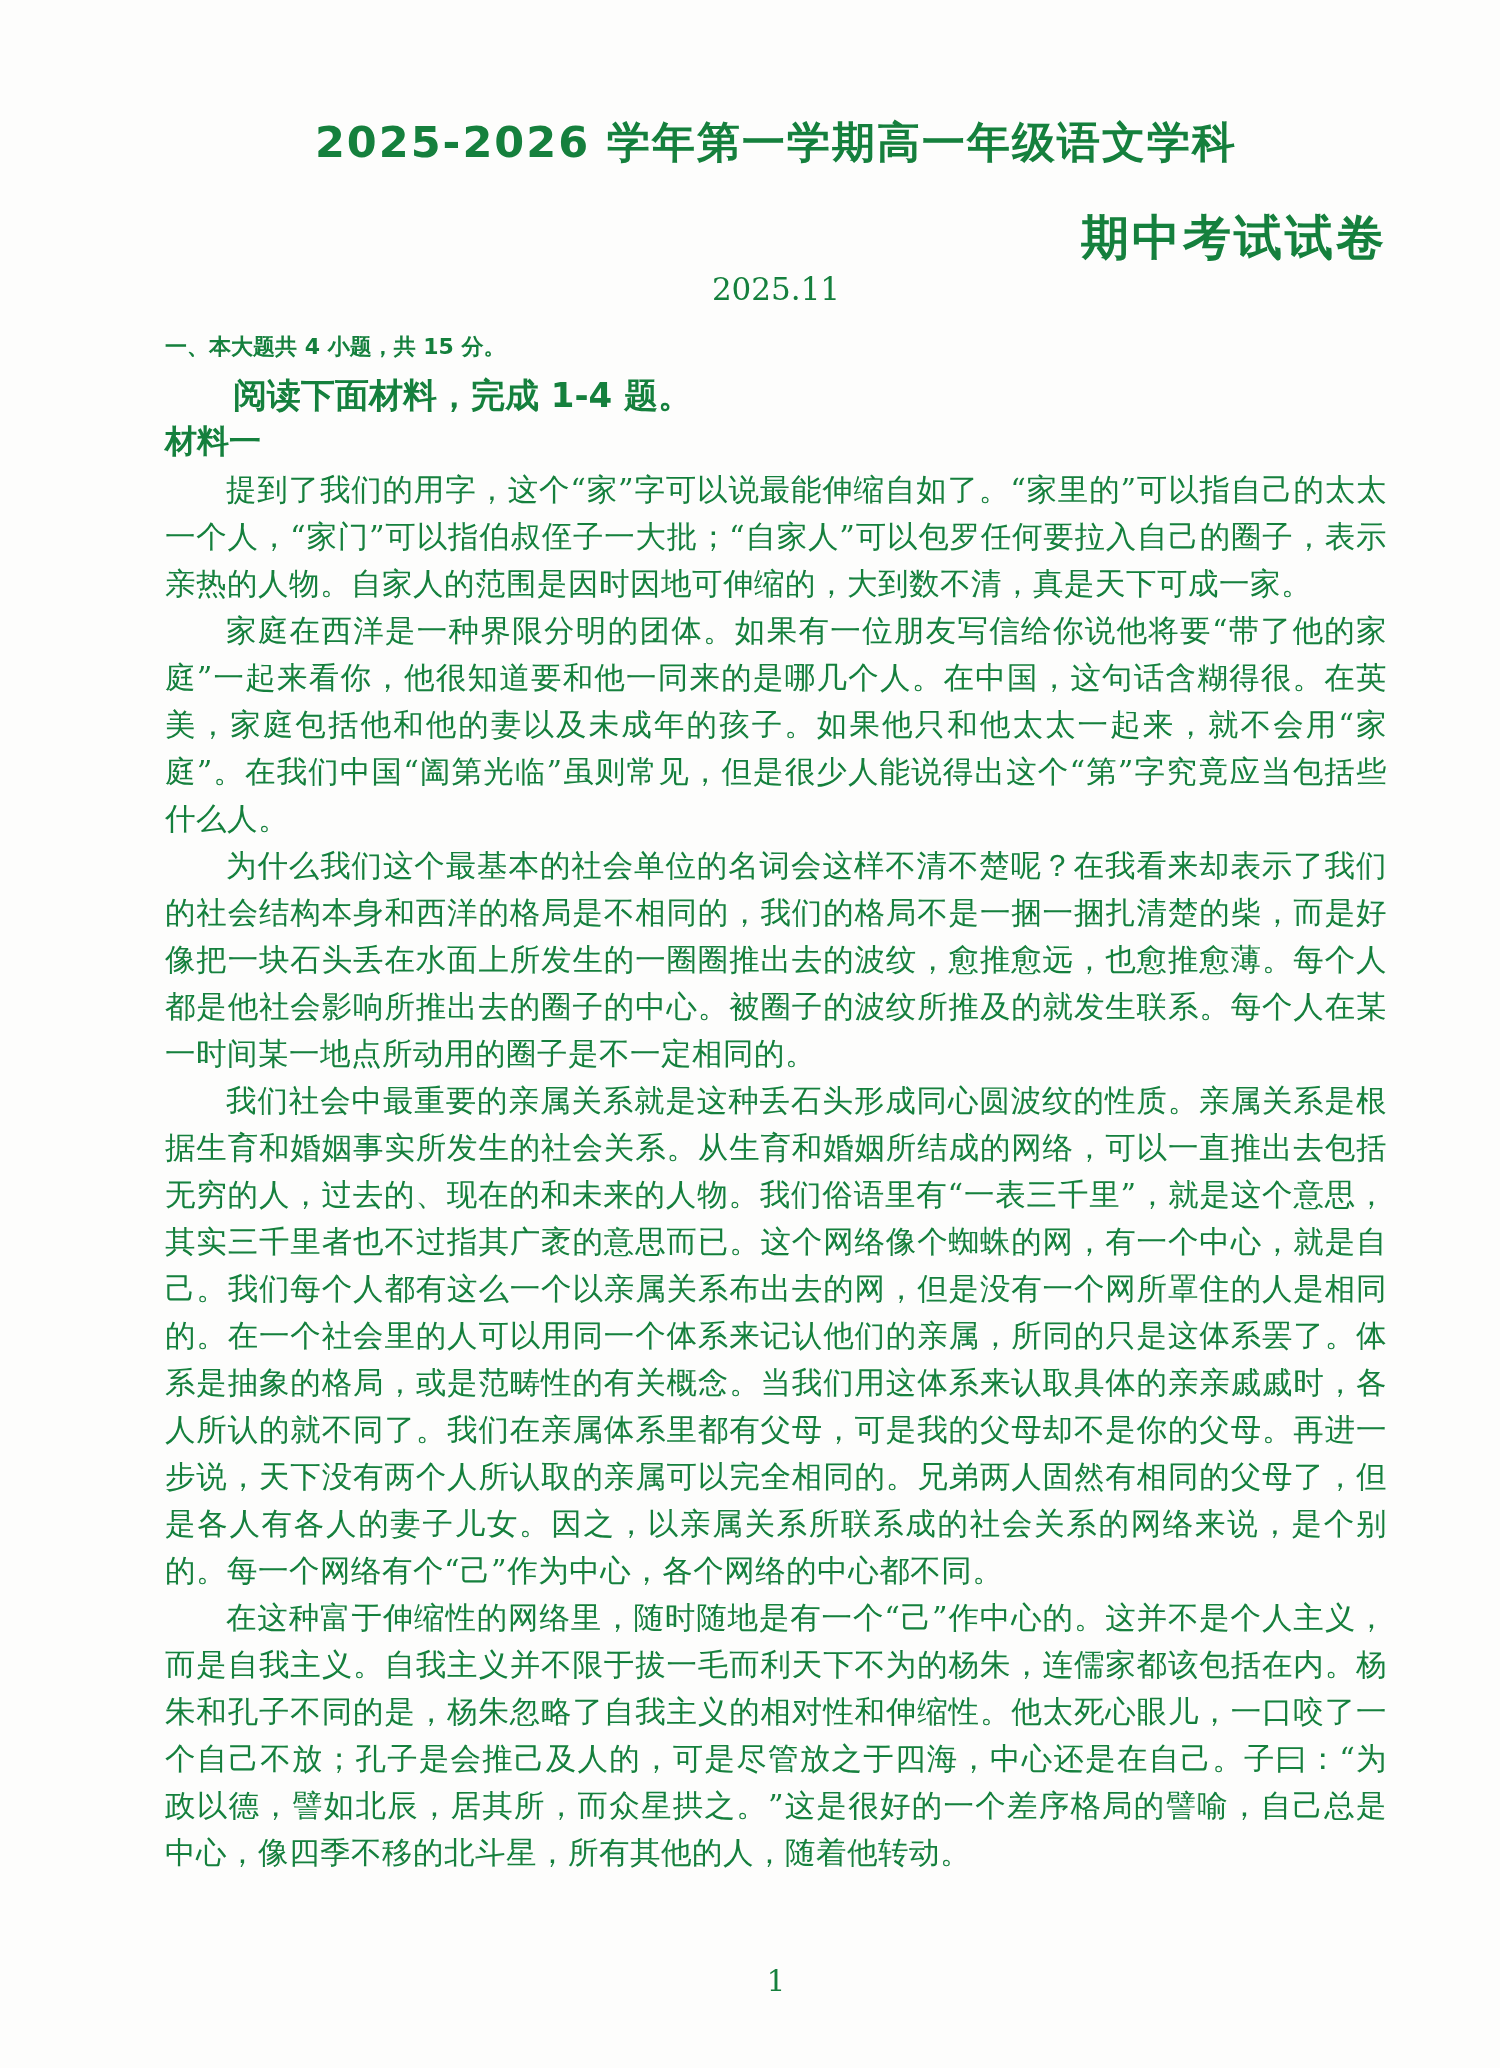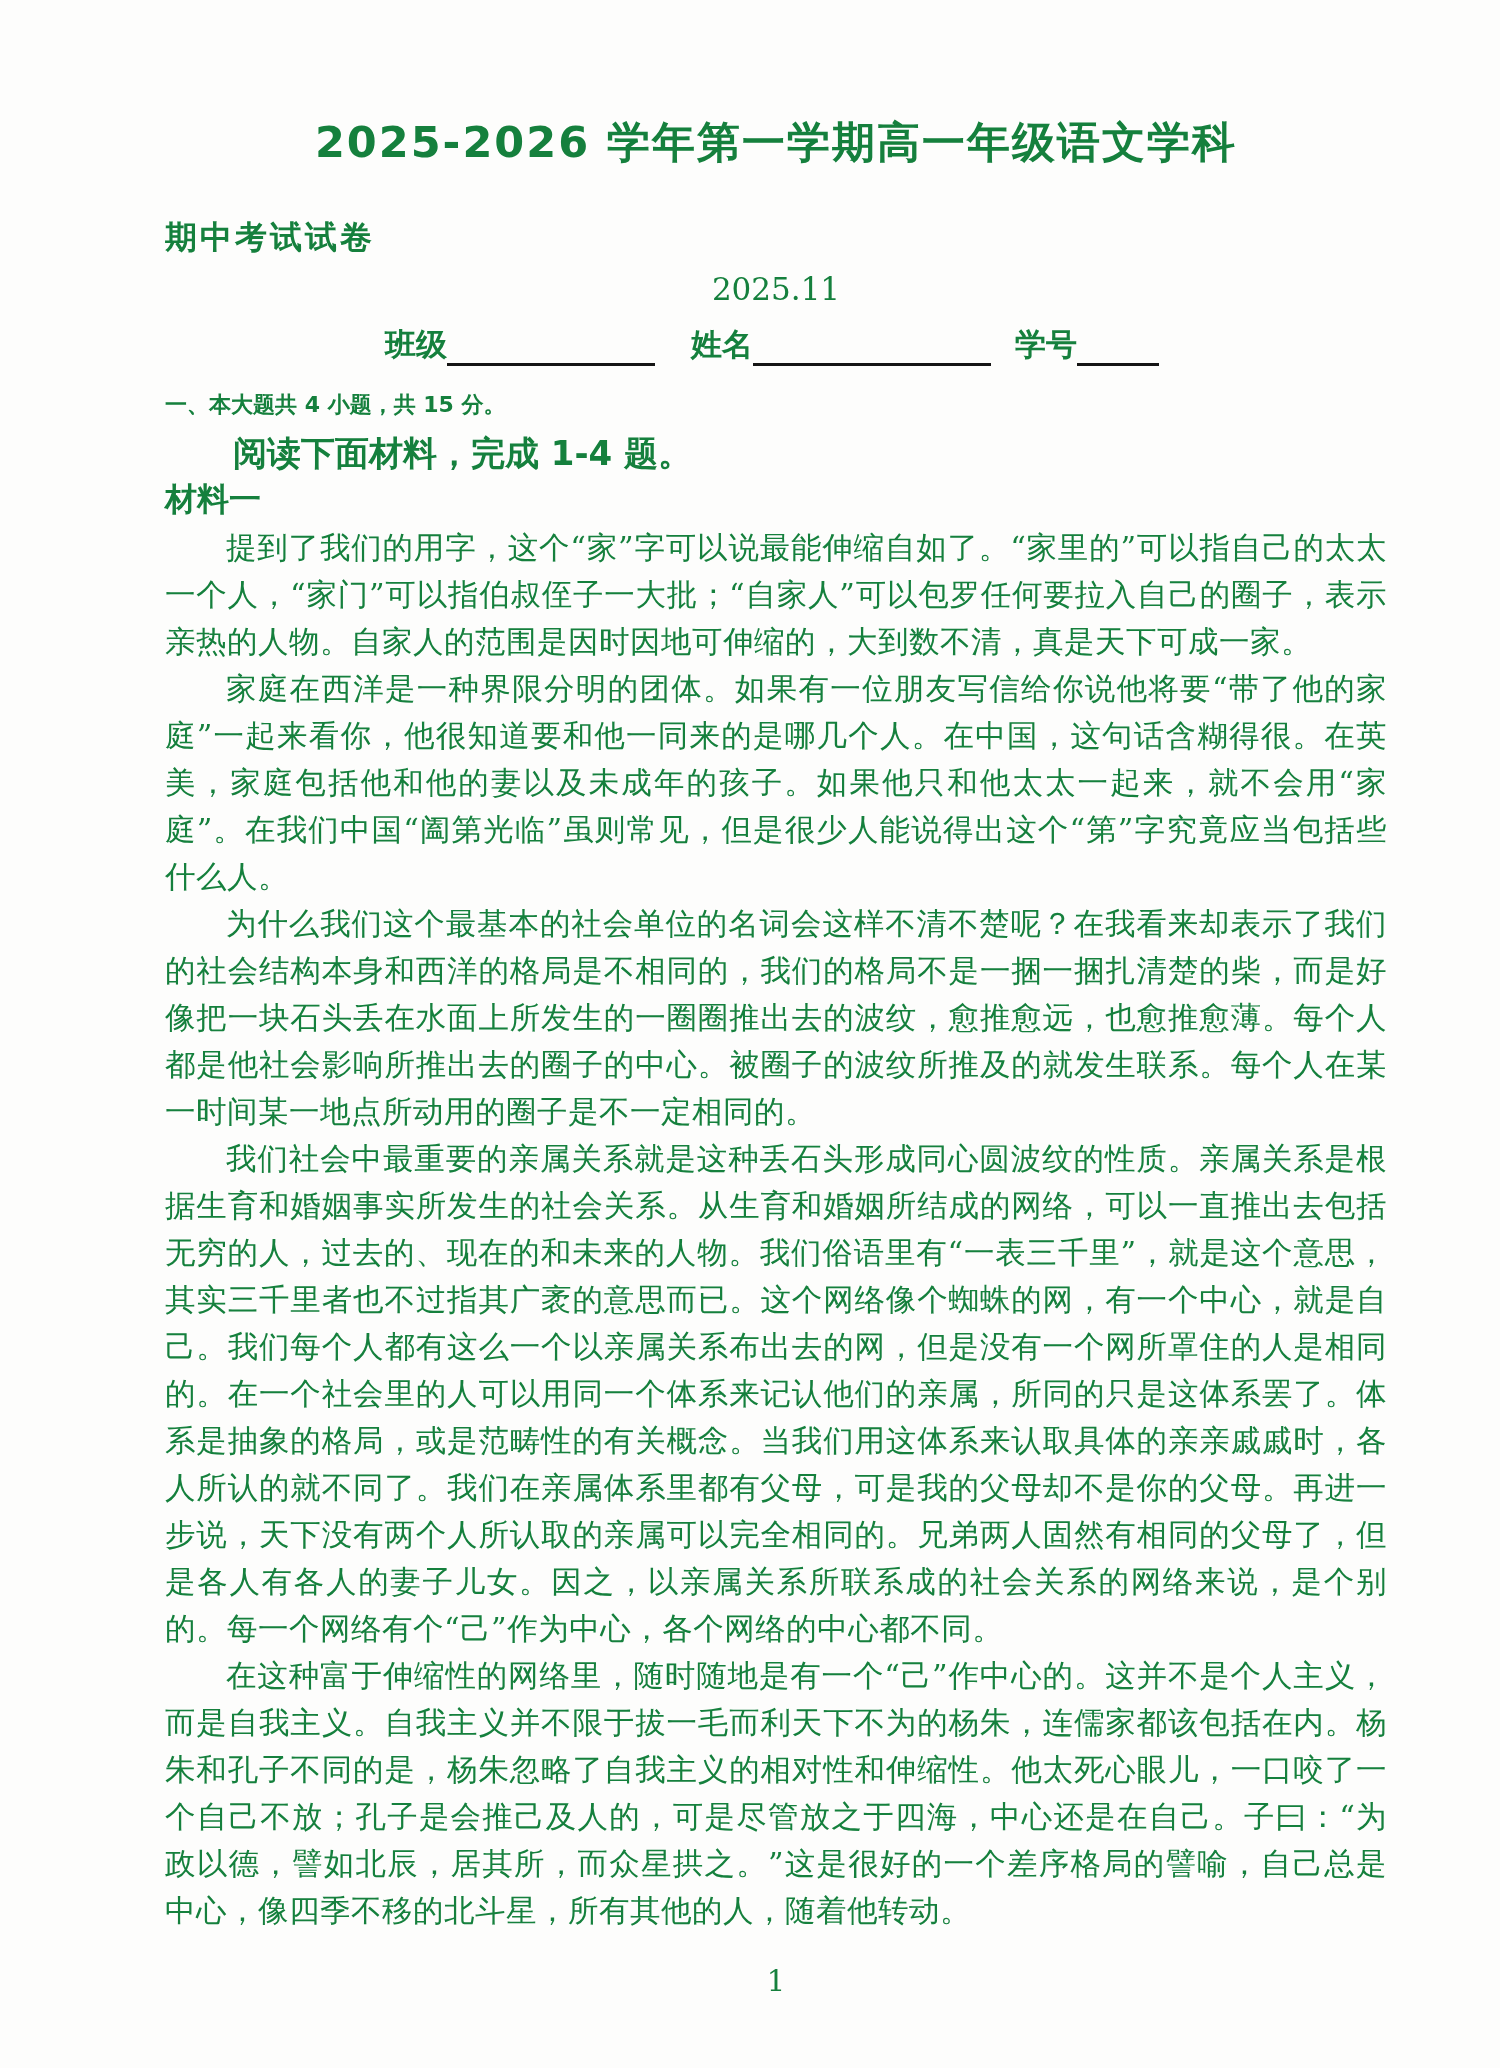--- a/index.html
+++ b/index.html
@@ -22,22 +22,22 @@
   .title-1 {
     padding-top: 116px;
     text-align: center;
     font-size: 43px;
     line-height: 52px;
     font-weight: bold;
     letter-spacing: 2px;
   }
   .title-2 {
     margin-top: 44px;
-    text-align: left;
-    font-size: 32px;
+    text-align: right;
+    font-size: 48px;
     line-height: 50px;
     font-weight: bold;
     letter-spacing: 3px;
   }
   .date-line {
     margin-top: 8px;
     text-align: center;
     font-size: 31px;
     line-height: 38px;
     font-family: "DejaVu Serif", serif;
@@ -106,21 +106,20 @@
 <body>
 
 <div class="page">
   <div class="content">
 
     <div class="title-1">2025-2026 学年第一学期高一年级语文学科</div>
     <div class="title-2">期中考试试卷</div>
 
     <div class="date-line">2025.11</div>
 
-    <div class="form-line"><span>班级</span><span class="blank class-blank"></span><span class="gap-a"></span><span>姓名</span><span class="blank name-blank"></span><span class="gap-b"></span><span>学号</span><span class="blank id-blank"></span></div>
 
     <div class="section-heading">一、本大题共 4 小题，共 15 分。</div>
     <div class="instruction">阅读下面材料，完成 1-4 题。</div>
     <div class="material-title">材料一</div>
 
     <div class="body-text">
       <p>提到了我们的用字，这个“家”字可以说最能伸缩自如了。“家里的”可以指自己的太太一个人，“家门”可以指伯叔侄子一大批；“自家人”可以包罗任何要拉入自己的圈子，表示亲热的人物。自家人的范围是因时因地可伸缩的，大到数不清，真是天下可成一家。</p>
       <p>家庭在西洋是一种界限分明的团体。如果有一位朋友写信给你说他将要“带了他的家庭”一起来看你，他很知道要和他一同来的是哪几个人。在中国，这句话含糊得很。在英美，家庭包括他和他的妻以及未成年的孩子。如果他只和他太太一起来，就不会用“家庭”。在我们中国“阖第光临”虽则常见，但是很少人能说得出这个“第”字究竟应当包括些什么人。</p>
       <p>为什么我们这个最基本的社会单位的名词会这样不清不楚呢？在我看来却表示了我们的社会结构本身和西洋的格局是不相同的，我们的格局不是一捆一捆扎清楚的柴，而是好像把一块石头丢在水面上所发生的一圈圈推出去的波纹，愈推愈远，也愈推愈薄。每个人都是他社会影响所推出去的圈子的中心。被圈子的波纹所推及的就发生联系。每个人在某一时间某一地点所动用的圈子是不一定相同的。</p>
       <p>我们社会中最重要的亲属关系就是这种丢石头形成同心圆波纹的性质。亲属关系是根据生育和婚姻事实所发生的社会关系。从生育和婚姻所结成的网络，可以一直推出去包括无穷的人，过去的、现在的和未来的人物。我们俗语里有“一表三千里”，就是这个意思，其实三千里者也不过指其广袤的意思而已。这个网络像个蜘蛛的网，有一个中心，就是自己。我们每个人都有这么一个以亲属关系布出去的网，但是没有一个网所罩住的人是相同的。在一个社会里的人可以用同一个体系来记认他们的亲属，所同的只是这体系罢了。体系是抽象的格局，或是范畴性的有关概念。当我们用这体系来认取具体的亲亲戚戚时，各人所认的就不同了。我们在亲属体系里都有父母，可是我的父母却不是你的父母。再进一步说，天下没有两个人所认取的亲属可以完全相同的。兄弟两人固然有相同的父母了，但是各人有各人的妻子儿女。因之，以亲属关系所联系成的社会关系的网络来说，是个别的。每一个网络有个“己”作为中心，各个网络的中心都不同。</p>

